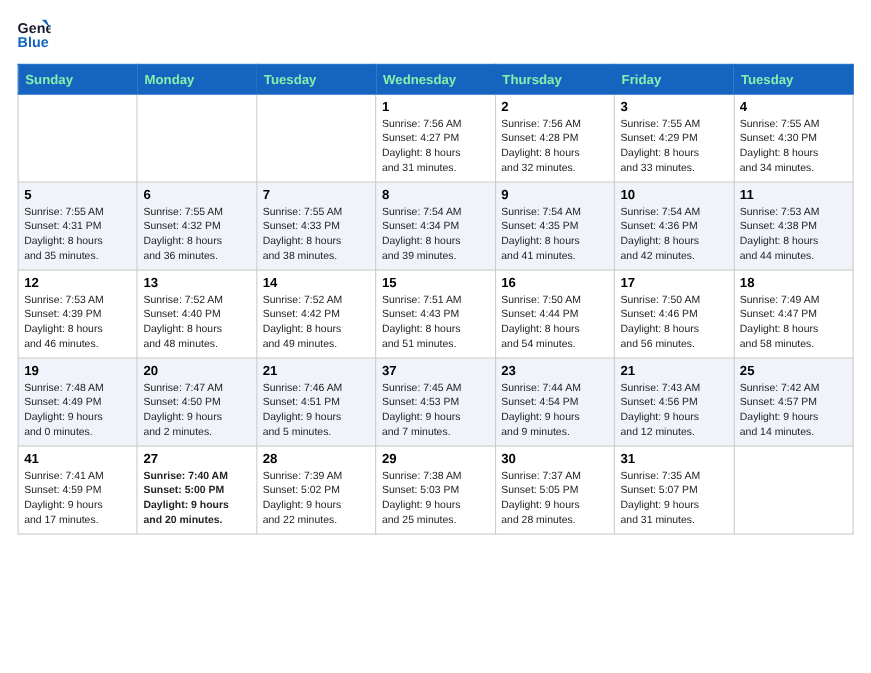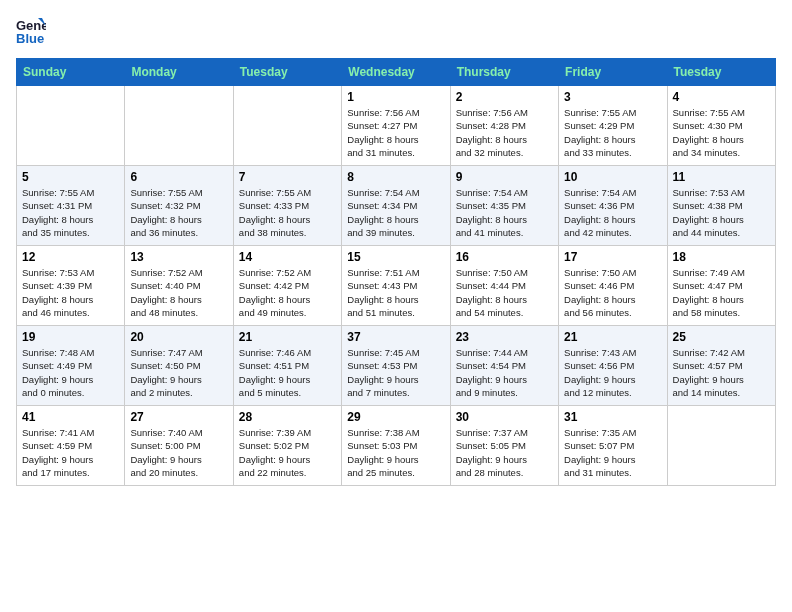--- a/index.html
+++ b/index.html
@@ -301,21 +301,21 @@
       <tr class="row-white">
         <td>
           <div class="day-num">41</div>
           <div class="day-info" style="white-space: pre-line;">Sunrise: 7:41 AM
 Sunset: 4:59 PM
 Daylight: 9 hours
 and 17 minutes.</div>
         </td>
         <td>
           <div class="day-num">27</div>
-          <div class="day-info" style="white-space: pre-line;">Sunrise: 7:40 AM
+          <div class="day-info" style="white-space: pre-line; font-weight: bold;">Sunrise: 7:40 AM
 Sunset: 5:00 PM
 Daylight: 9 hours
 and 20 minutes.</div>
         </td>
         <td>
           <div class="day-num">28</div>
           <div class="day-info" style="white-space: pre-line;">Sunrise: 7:39 AM
 Sunset: 5:02 PM
 Daylight: 9 hours
 and 22 minutes.</div>

